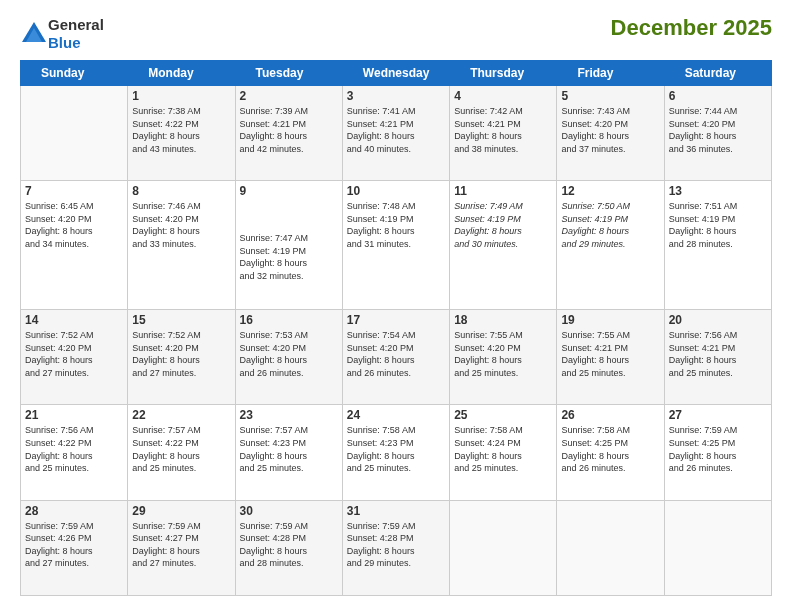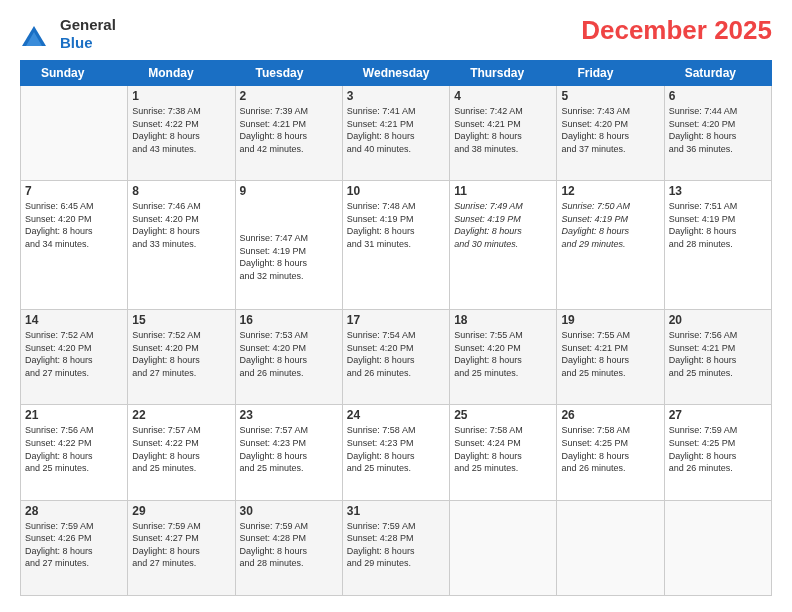--- a/index.html
+++ b/index.html
@@ -18,41 +18,41 @@
       flex-direction: column;
     }
     .header {
       display: flex;
       align-items: flex-start;
       justify-content: space-between;
       margin-bottom: 8px;
     }
     .logo {
       display: flex;
-      align-items: flex-end;
-      gap: 12px;
+      align-items: center;
+      gap: 0;
     }
     .logo-text {
       font-size: 15px;
       font-weight: bold;
       line-height: 1.2;
     }
     .logo-general { color: #333; }
     .logo-blue { color: #1a6fc4; }
     .logo-icon {
       width: 28px;
       height: 28px;
     }
     .title-block {
       text-align: right;
     }
     .month-title {
-      font-size: 26px;
+      font-size: 22px;
       font-weight: bold;
-      color: #ef4444;
+      color: #4d7c0f;
       line-height: 1.1;
     }
     .location {
       font-size: 13px;
       color: #555;
       margin-top: 2px;
     }
     .calendar {
       flex: 1;
       border: 1px solid #ccc;

